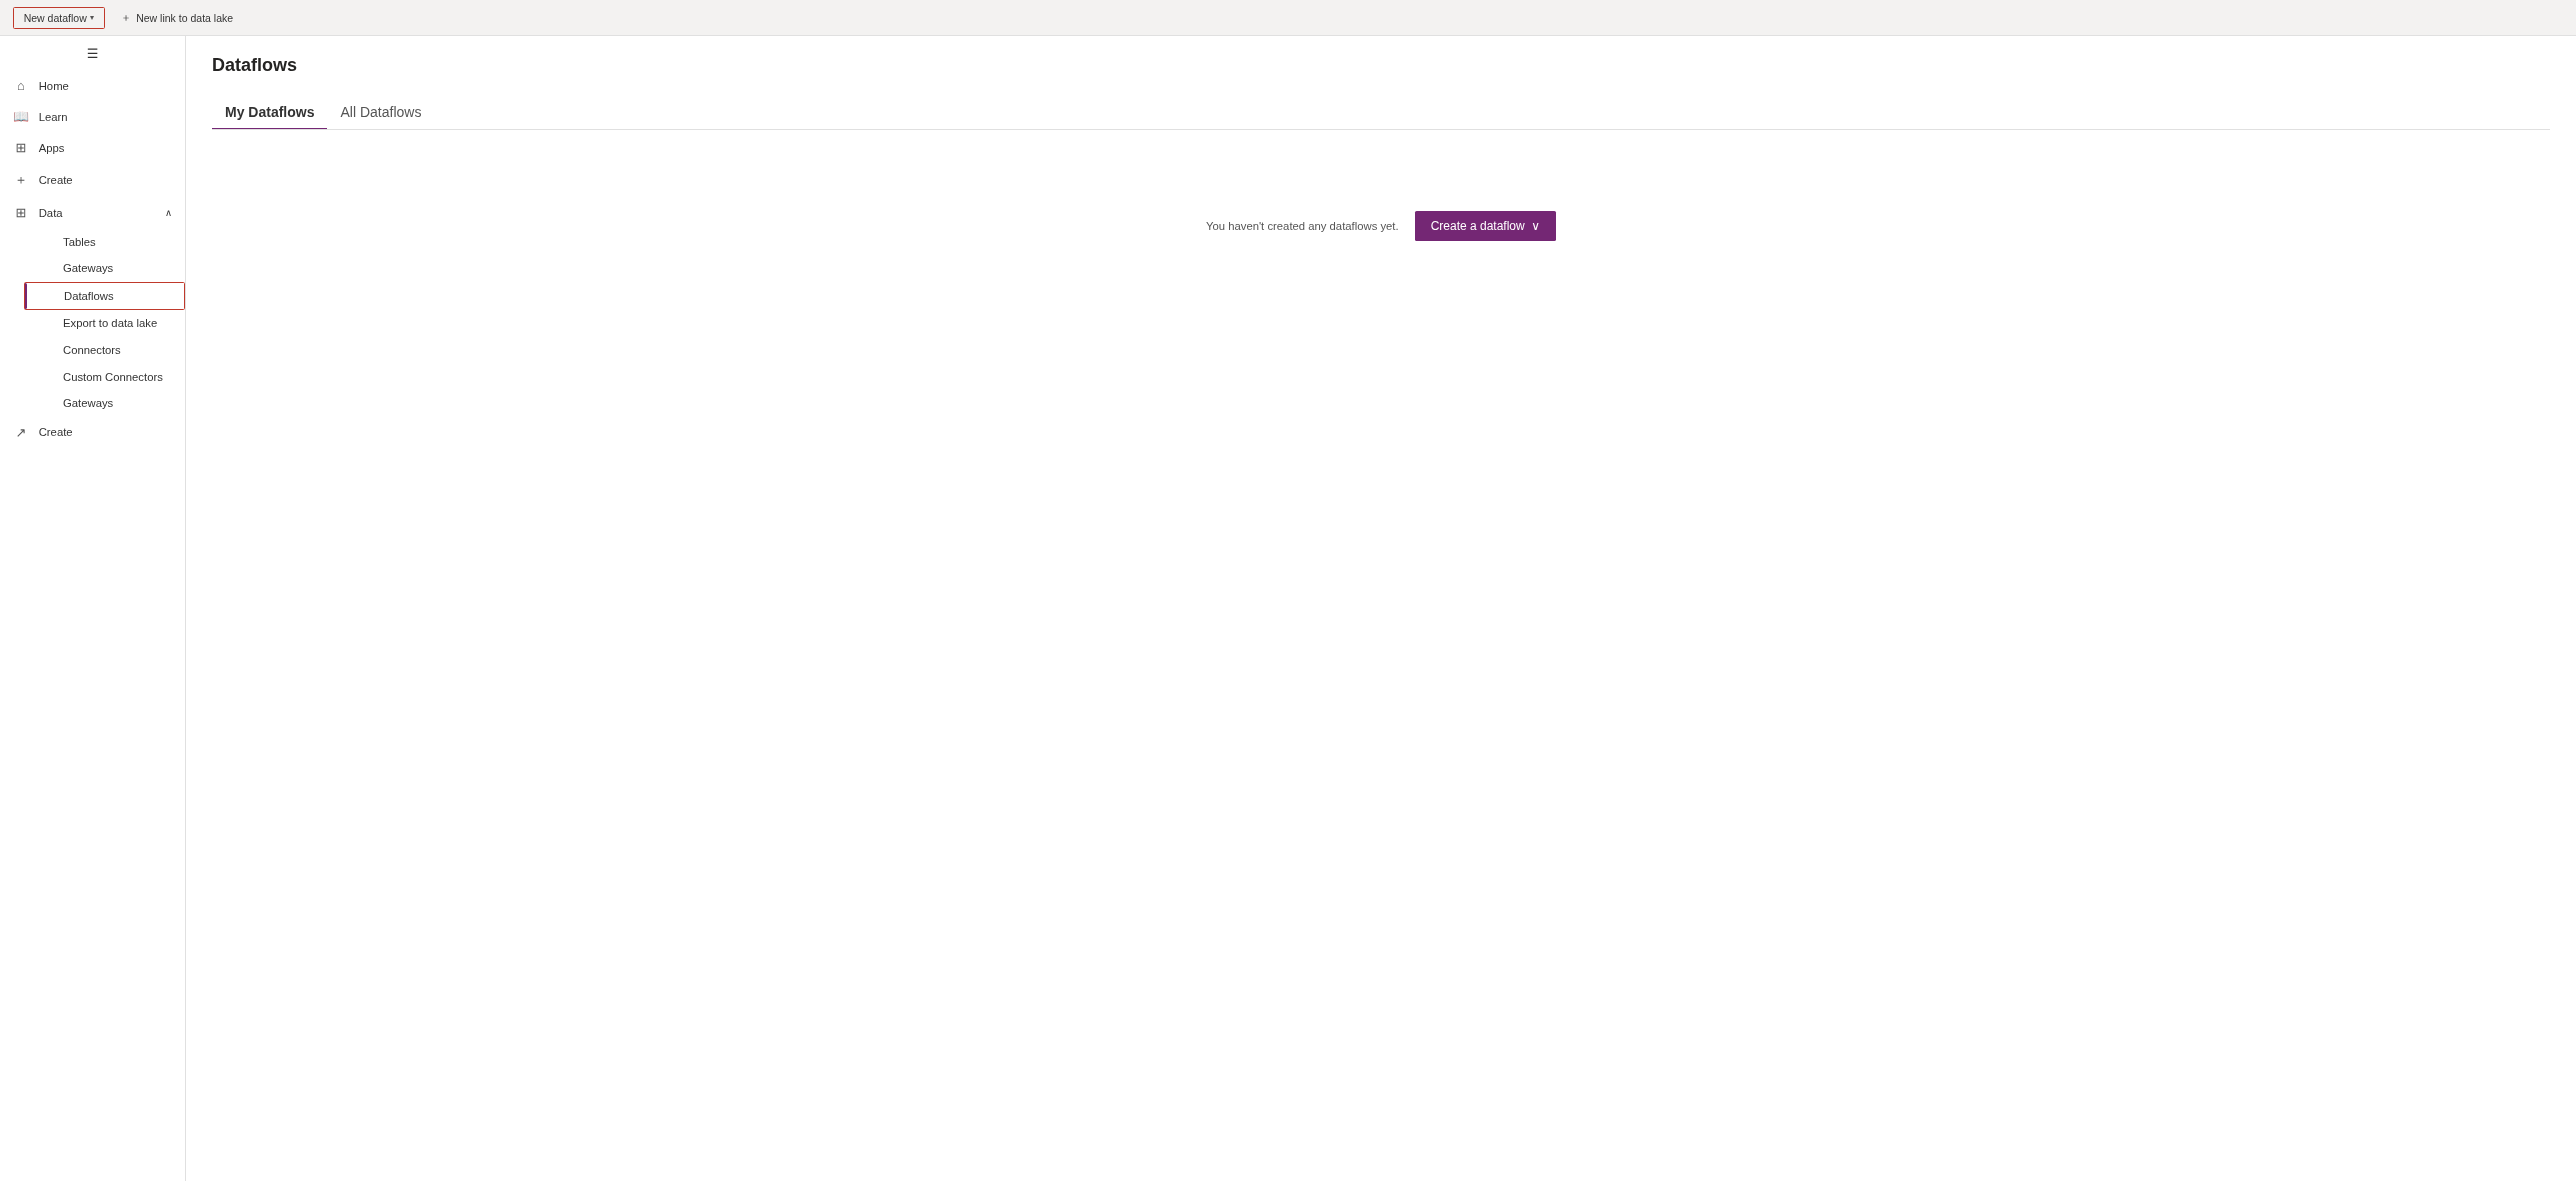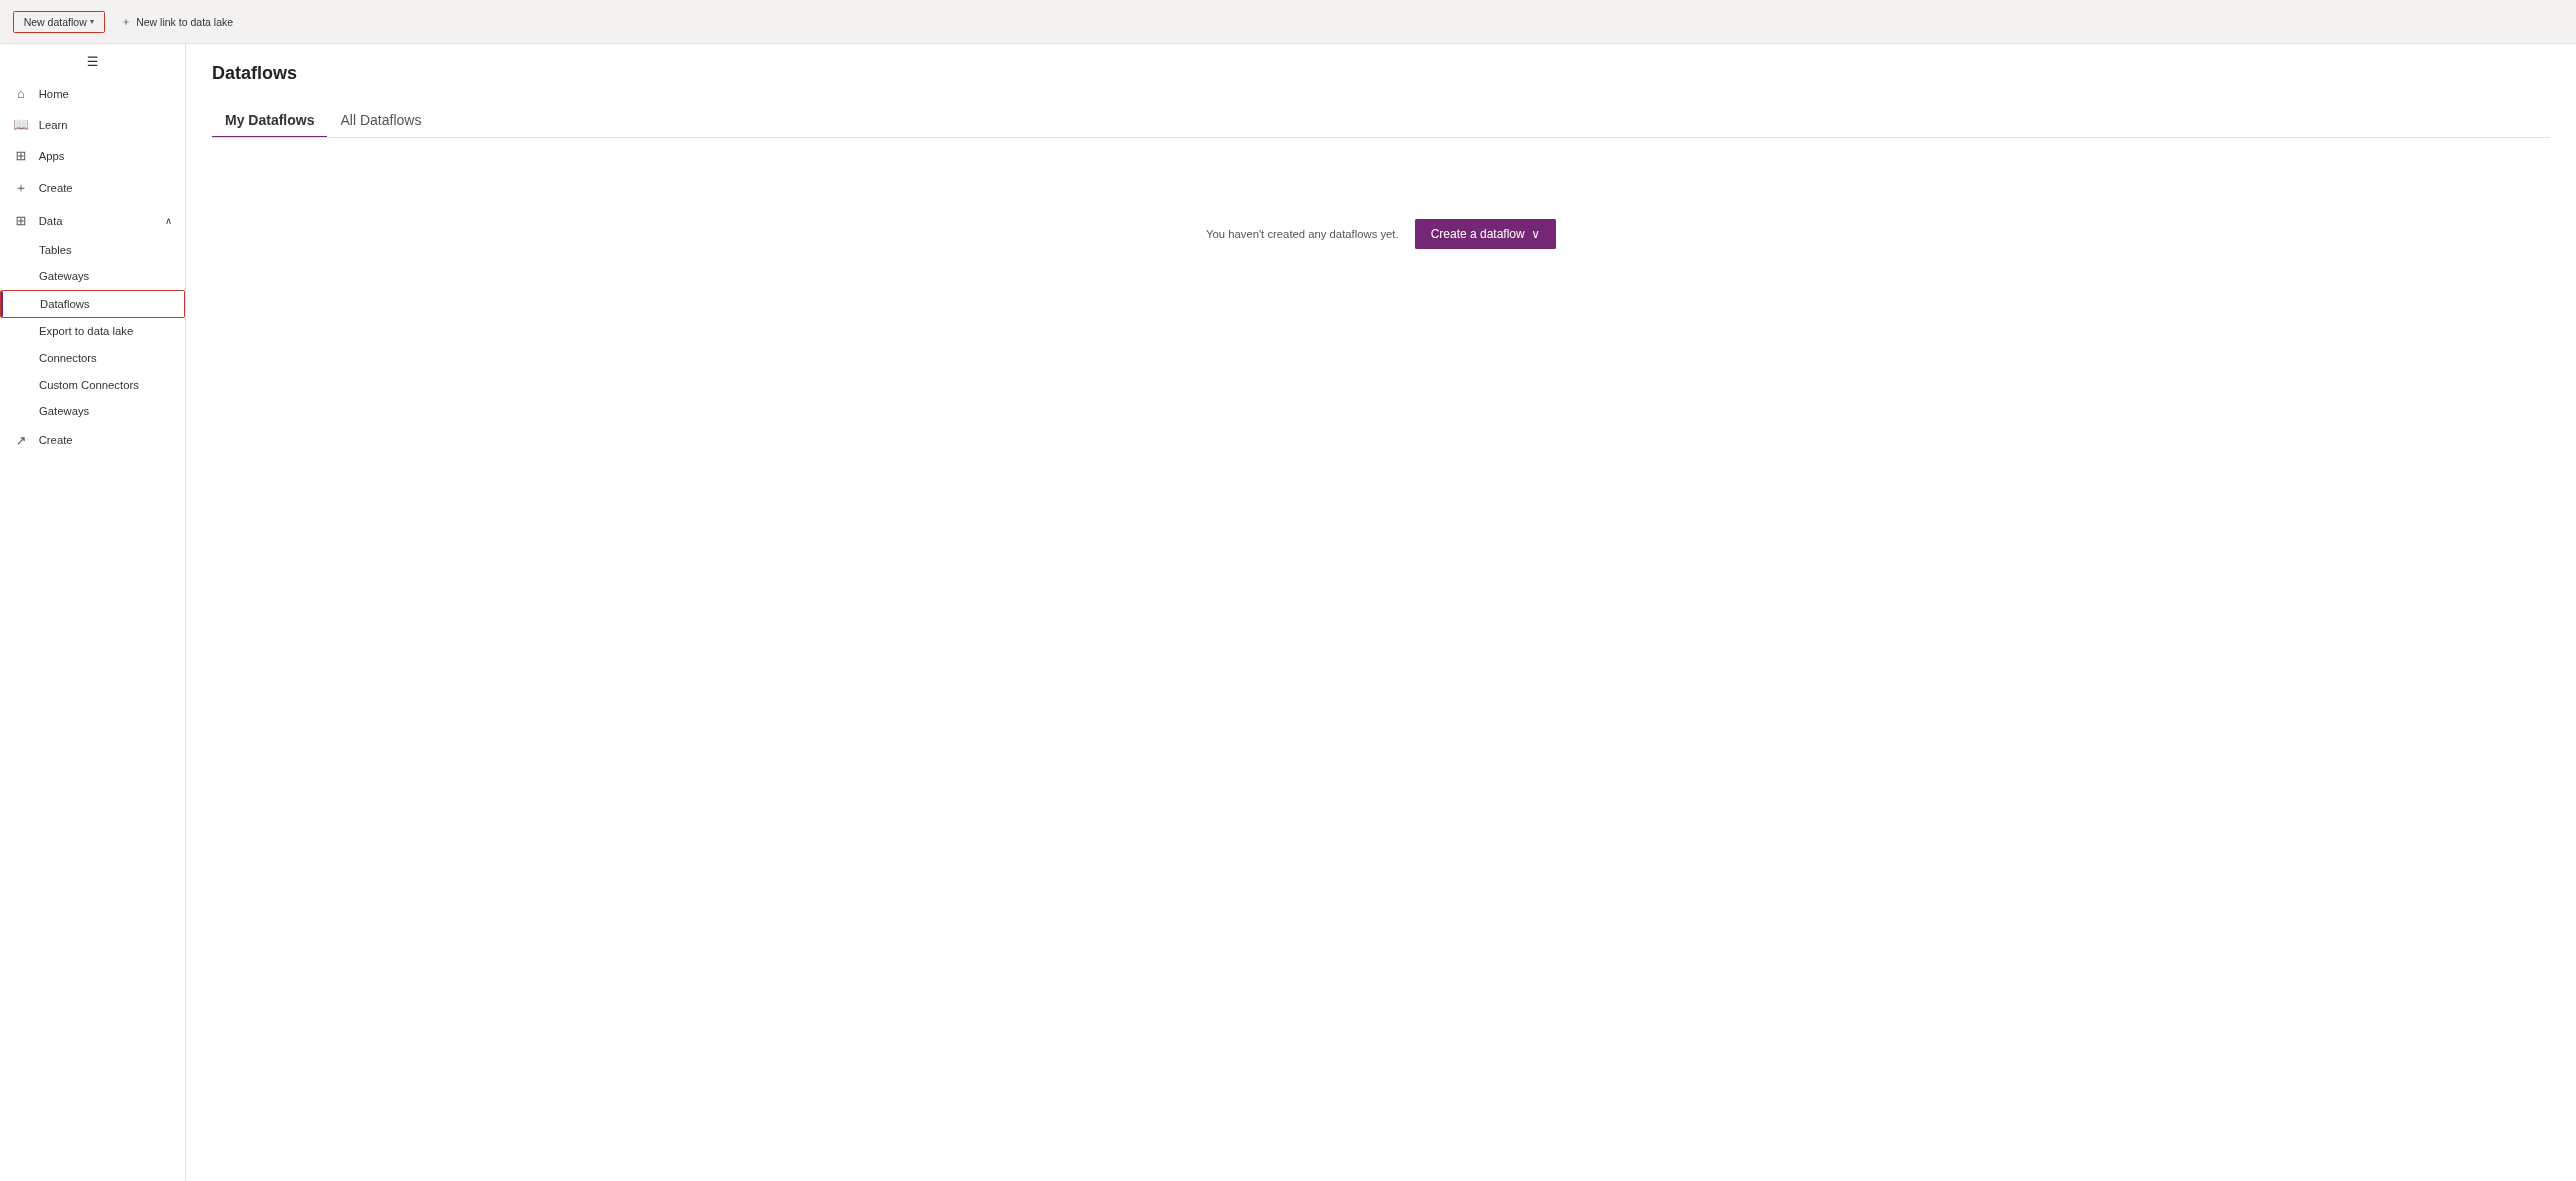--- a/index.html
+++ b/index.html
@@ -4,21 +4,21 @@
   <style>
     * { margin: 0; padding: 0; box-sizing: border-box; }
     body { font-family: 'Segoe UI', sans-serif; background: #fff; display: flex; flex-direction: column; height: 100vh; overflow: hidden; }
 
     .top-bar {
       display: flex;
       align-items: center;
       padding: 4.9px 13px;
       background: #f3f2f1;
       border-bottom: 0.8px solid #e0e0e0;
-      height: 44px;
+      height: 36px;
       gap: 9.7px;
     }
 
     .new-dataflow-btn {
       display: flex;
       align-items: center;
       gap: 3.2px;
       border: 1.6px solid #c0392b;
       background: transparent;
       padding: 4px 9.7px;
@@ -88,20 +88,21 @@
     }
 
     .sidebar-sub-item {
       display: flex;
       align-items: center;
       padding: 7.3px 13px 7.3px 39px;
       cursor: pointer;
       font-size: 11.3px;
       color: #333;
       position: relative;
+      margin-left: 24px;
     }
 
     .sidebar-sub-item.active-sub {
       border: 1.2px solid #c0392b;
       border-radius: 1.6px;
       font-weight: 500;
     }
 
     .sidebar-sub-item.active-indicator-sub::before {
       content: '';

